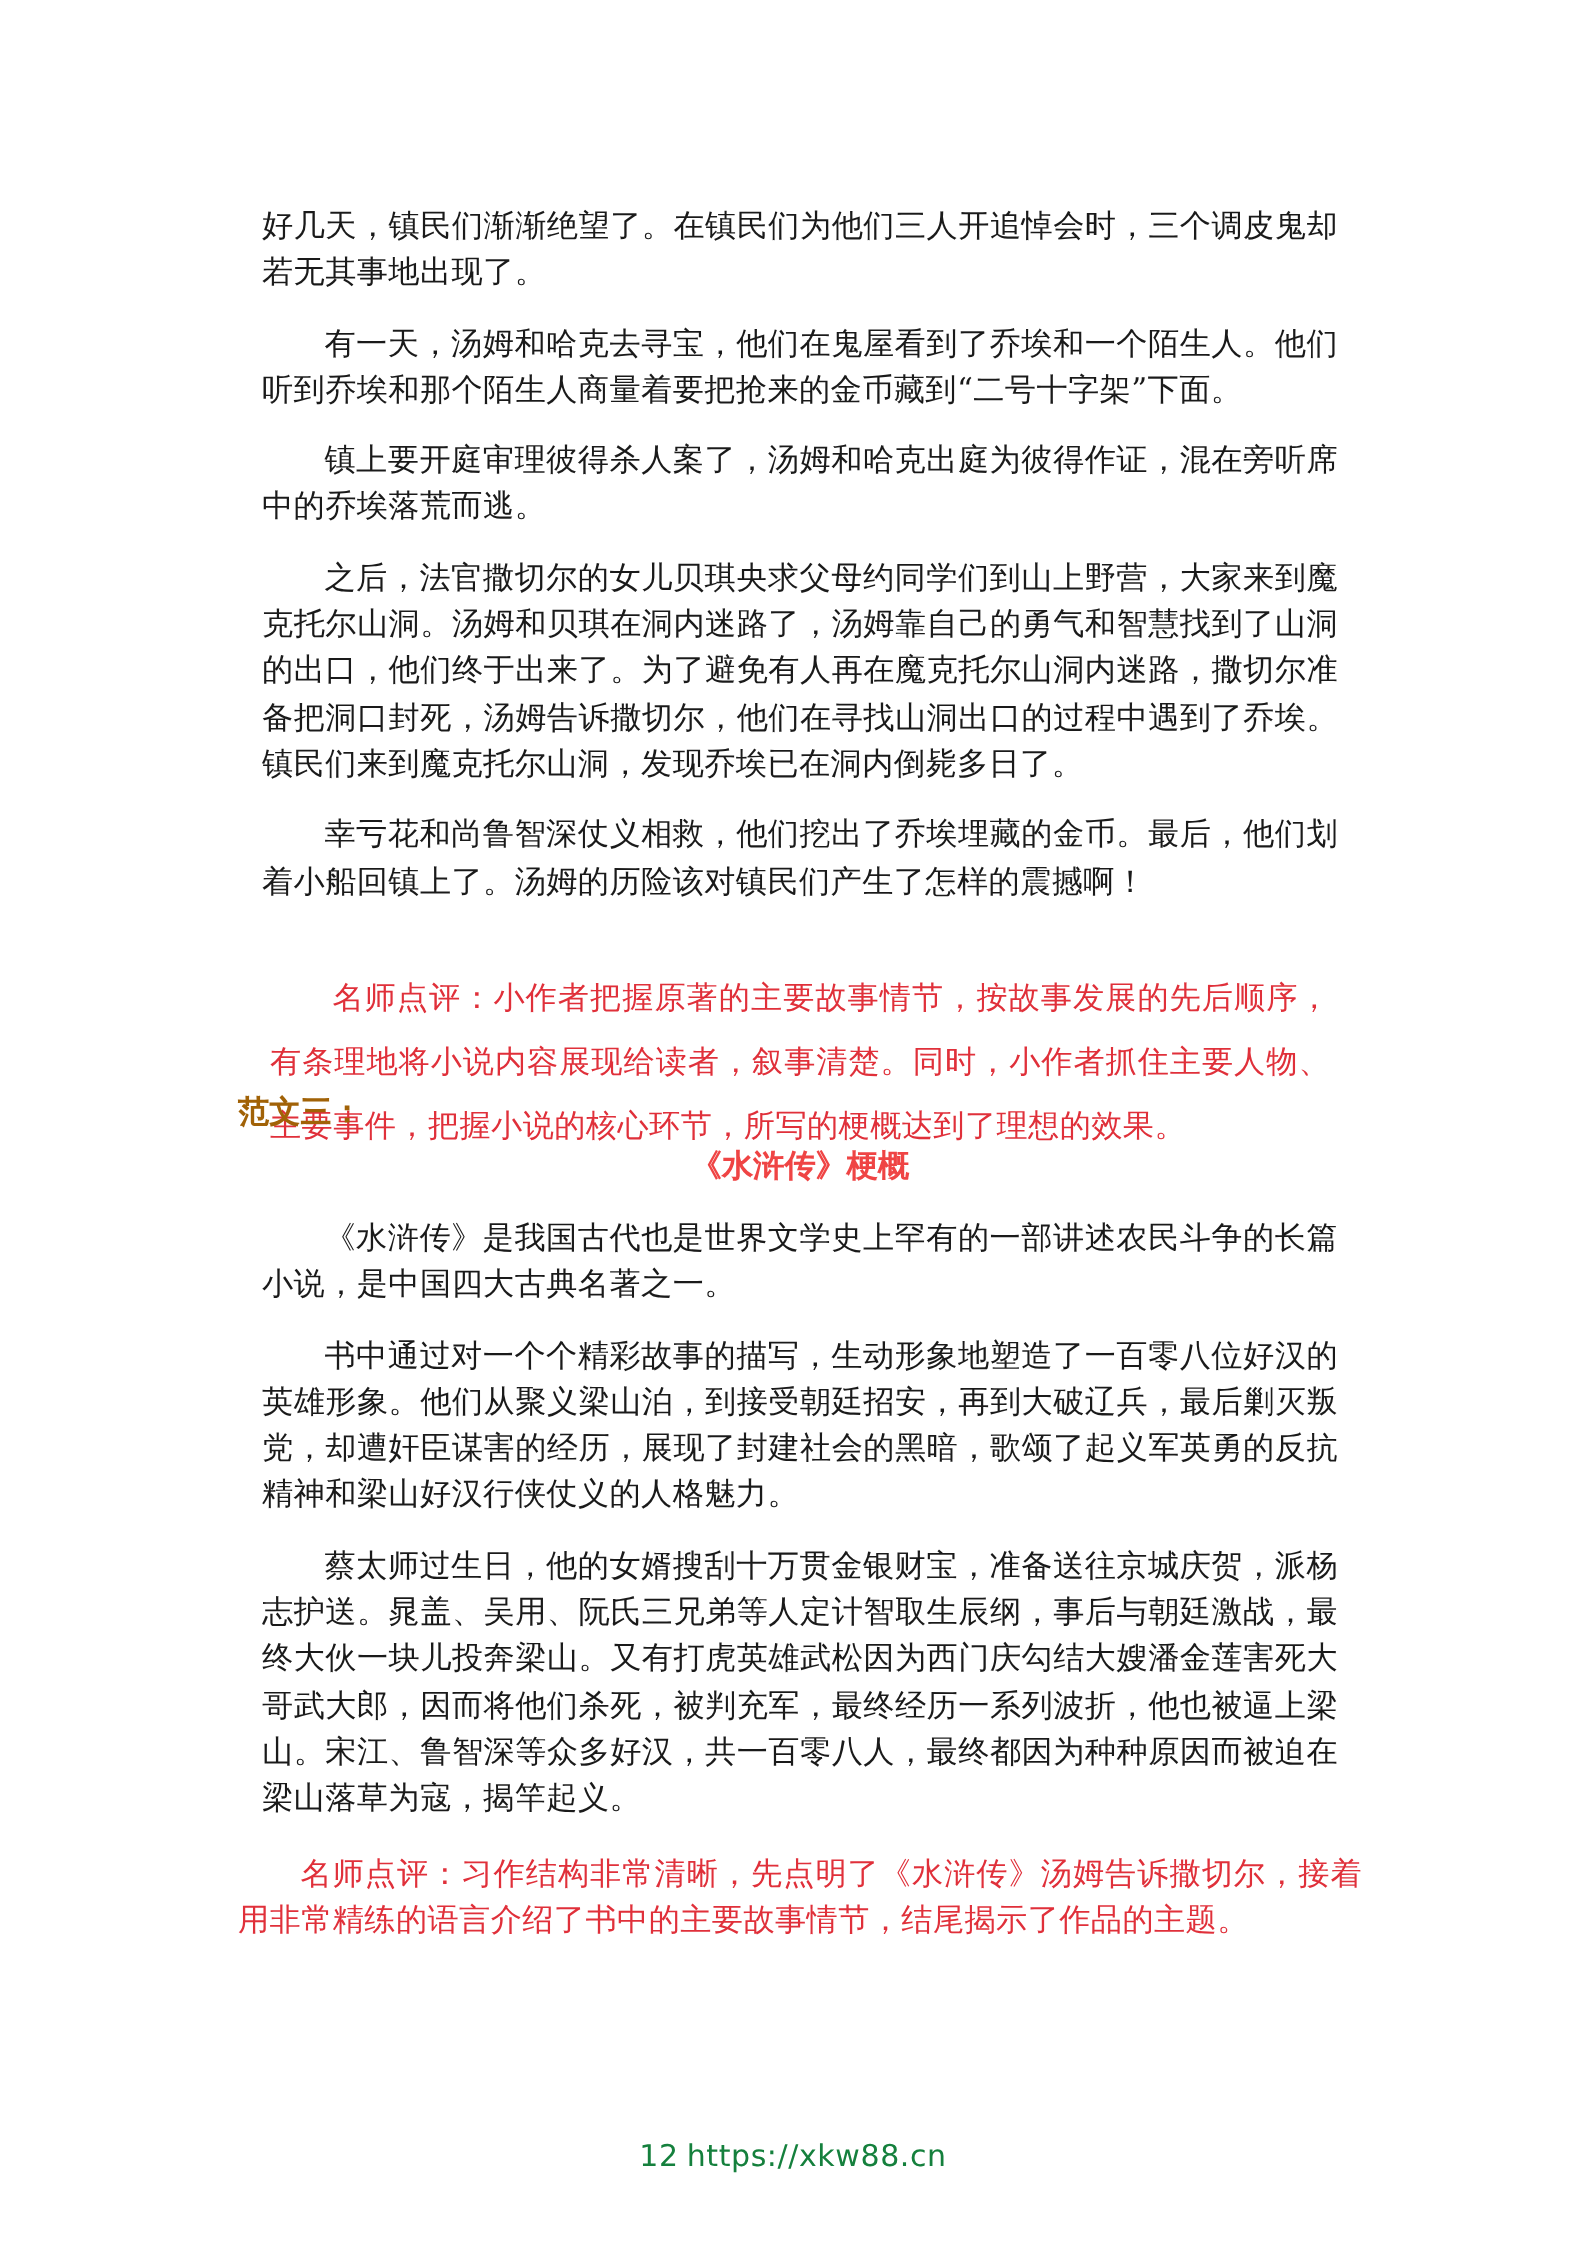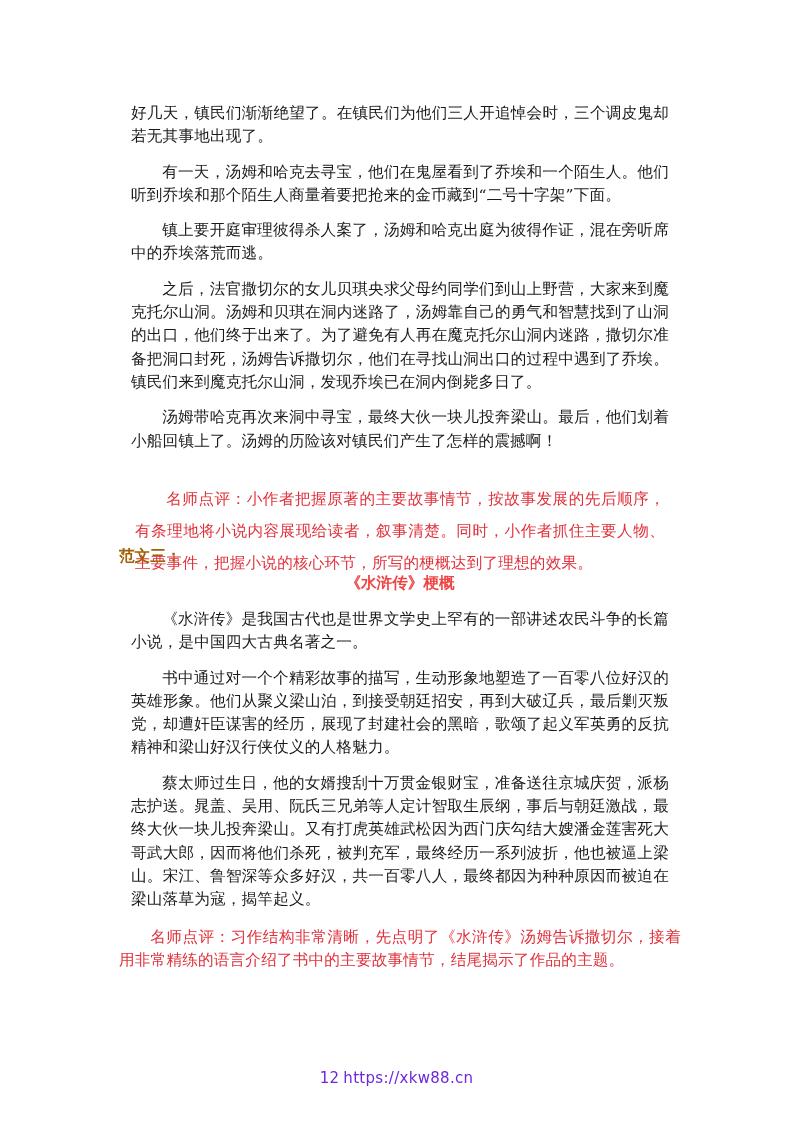--- a/index.html
+++ b/index.html
@@ -80,34 +80,34 @@
       letter-spacing: 0.2px;
     }
     .footer {
       position: absolute;
       left: 0;
       width: 793px;
       top: 1069px;
       text-align: center;
       font-family: "DejaVu Sans", "Liberation Sans", sans-serif;
       font-size: 15px;
-      color: #6d28d9;
+      color: #15803d;
       letter-spacing: 0.3px;
     }
     .footer .pg { margin-right: 4px; }
   </style>
 </head>
 <body>
 
 <div class="page">
   <p class="p">好几天，镇民们渐渐绝望了。在镇民们为他们三人开追悼会时，三个调皮鬼却若无其事地出现了。</p>
   <p class="p indent">有一天，汤姆和哈克去寻宝，他们在鬼屋看到了乔埃和一个陌生人。他们听到乔埃和那个陌生人商量着要把抢来的金币藏到“二号十字架”下面。</p>
   <p class="p indent">镇上要开庭审理彼得杀人案了，汤姆和哈克出庭为彼得作证，混在旁听席中的乔埃落荒而逃。</p>
   <p class="p indent">之后，法官撒切尔的女儿贝琪央求父母约同学们到山上野营，大家来到魔克托尔山洞。汤姆和贝琪在洞内迷路了，汤姆靠自己的勇气和智慧找到了山洞的出口，他们终于出来了。为了避免有人再在魔克托尔山洞内迷路，撒切尔准备把洞口封死，汤姆告诉撒切尔，他们在寻找山洞出口的过程中遇到了乔埃。镇民们来到魔克托尔山洞，发现乔埃已在洞内倒毙多日了。</p>
-  <p class="p indent">汤姆带哈克再次来洞中寻宝，最终大伙一块儿投奔梁山。最后，他们划着小船回镇上了。汤姆的历险该对镇民们产生了怎样的震撼啊！</p>
+  <p class="p indent">幸亏花和尚鲁智深仗义相救，他们挖出了乔埃埋藏的金币。最后，他们划着小船回镇上了。汤姆的历险该对镇民们产生了怎样的震撼啊！</p>
   <p class="comment comment-a">名师点评：小作者把握原著的主要故事情节，按故事发展的先后顺序，有条理地将小说内容展现给读者，叙事清楚。同时，小作者抓住主要人物、主要事件，把握小说的核心环节，所写的梗概达到了理想的效果。</p>
 </div>
 
 <div class="section-label">范文三：</div>
 <div class="title">《水浒传》梗概</div>
 
 <div class="page2">
   <p class="p indent">《水浒传》是我国古代也是世界文学史上罕有的一部讲述农民斗争的长篇小说，是中国四大古典名著之一。</p>
   <p class="p indent">书中通过对一个个精彩故事的描写，生动形象地塑造了一百零八位好汉的英雄形象。他们从聚义梁山泊，到接受朝廷招安，再到大破辽兵，最后剿灭叛党，却遭奸臣谋害的经历，展现了封建社会的黑暗，歌颂了起义军英勇的反抗精神和梁山好汉行侠仗义的人格魅力。</p>
   <p class="p indent">蔡太师过生日，他的女婿搜刮十万贯金银财宝，准备送往京城庆贺，派杨志护送。晁盖、吴用、阮氏三兄弟等人定计智取生辰纲，事后与朝廷激战，最终大伙一块儿投奔梁山。又有打虎英雄武松因为西门庆勾结大嫂潘金莲害死大哥武大郎，因而将他们杀死，被判充军，最终经历一系列波折，他也被逼上梁山。宋江、鲁智深等众多好汉，共一百零八人，最终都因为种种原因而被迫在梁山落草为寇，揭竿起义。</p>

